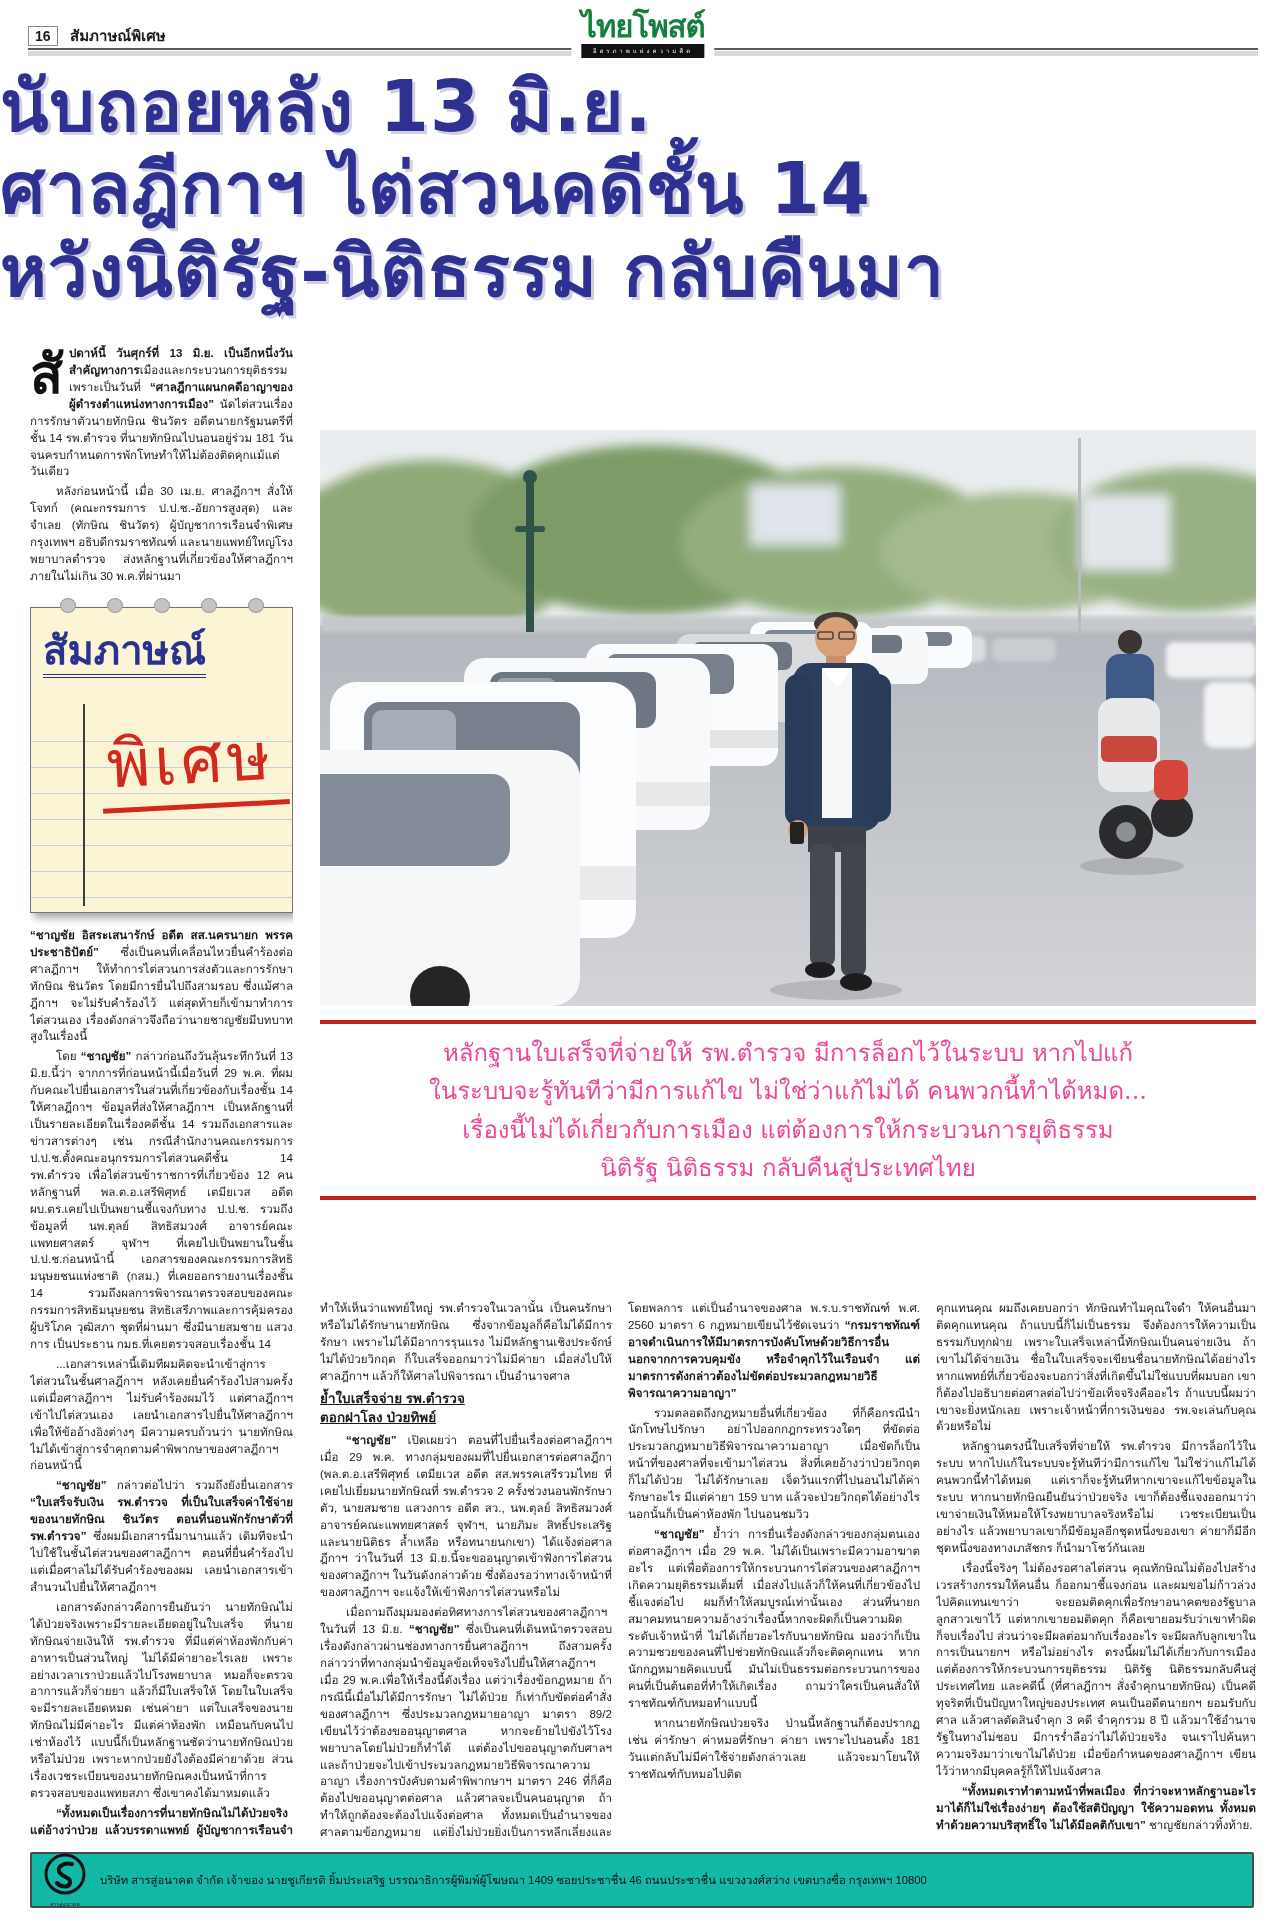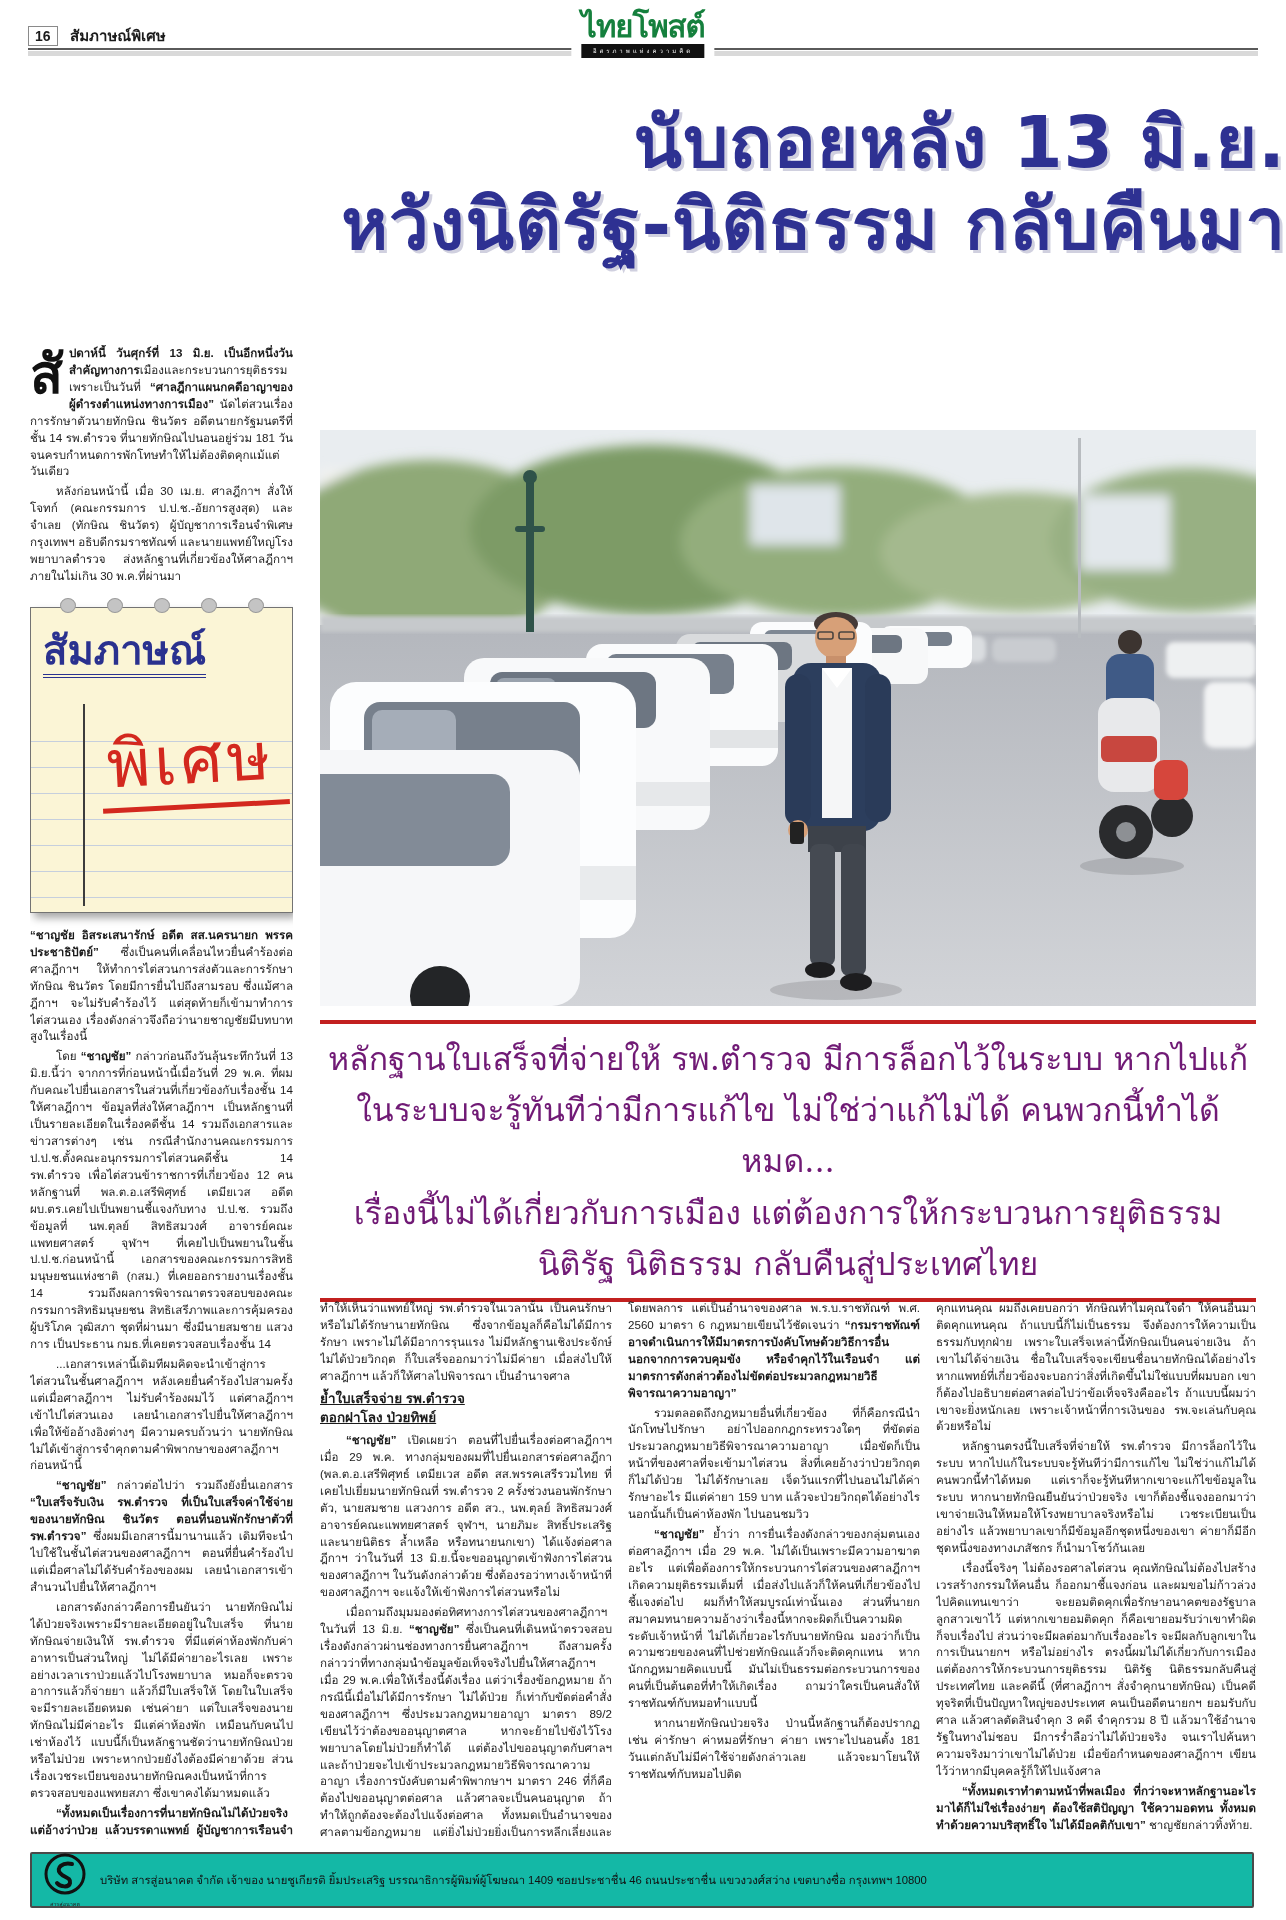--- a/index.html
+++ b/index.html
@@ -12,21 +12,21 @@
   .pageno{display:inline-block;border:1.5px solid #8a8a8a;padding:1px 6px;font-weight:bold;
           font-size:14px;vertical-align:middle;background:#fff;}
   .section-label{display:inline-block;margin-left:8px;font-weight:bold;font-size:15px;vertical-align:middle;}
   .masthead{position:absolute;left:50%;transform:translateX(-50%);top:10px;text-align:center;
             background:#fff;padding:0 10px;z-index:3;}
   .masthead .mh-name{font-family:"DejaVu Sans",sans-serif;font-weight:900;font-size:31px;
             letter-spacing:-1px;color:#15803d;line-height:1.05;}
   .masthead .mh-tag{margin-top:1px;background:#111;color:#fff;font-size:6px;letter-spacing:3px;
             padding:2px 4px;white-space:nowrap;}
   
-  .headline{position:absolute;left:0;right:0;top:66px;text-align:right;z-index:1;margin-top:36px;}
+  .headline{position:absolute;left:0;right:0;top:66px;text-align:left;z-index:1;}
   .headline div{font-family:"DejaVu Sans",sans-serif;font-weight:800;font-size:71px;line-height:1.16;
         color:#2e3192;letter-spacing:1px;text-shadow:3px 3px 0 rgba(150,150,185,.45);}
   
   .col{position:absolute;font-size:11.6px;line-height:1.46;text-align:justify;overflow:hidden;}
   .col p{margin:0 0 3px 0;}
   .col p.p{text-indent:26px;}
   .col p.p0{text-indent:0;}
   .col p.lead{text-indent:0;}
   .col p.subhead{font-weight:bold;font-size:13.5px;text-indent:0;margin:4px 0;}
   .col p.subhead span{text-decoration:underline;}
@@ -50,21 +50,21 @@
   .note-vline{position:absolute;left:52px;top:96px;bottom:6px;width:2px;background:#3c3c3c;}
   .note-sub{position:absolute;left:70px;top:120px;font-family:"DejaVu Serif",serif;font-size:66px;
         color:#d3281e;transform:rotate(-3deg);letter-spacing:4px;line-height:1;
         border-bottom:5px solid #d3281e;padding:0 14px 10px 6px;}
   
   .photo{position:absolute;left:320px;top:430px;width:936px;height:576px;overflow:hidden;background:#dfe3e7;}
   
   .quote{position:absolute;left:320px;top:1020px;width:936px;}
   .q-rule{height:4px;background:#c2201f;}
   .q-lines{padding:10px 0 8px 0;text-align:center;}
-  .q-lines div{font-family:"DejaVu Serif",serif;font-size:32px;line-height:1.6;color:#701a75;}
+  .q-lines div{font-family:"DejaVu Serif",serif;font-size:24px;line-height:1.6;color:#ec4899;}
   
   .byline{position:absolute;left:936px;top:1792px;width:320px;text-align:right;font-weight:bold;
           font-size:17px;background:#fff;padding:4px 0;z-index:4;}
   
   .footer{position:absolute;left:30px;top:1852px;width:1224px;height:56px;border:2px solid #4a4a4a;
           border-radius:2px;display:flex;align-items:center;padding:0 10px;box-sizing:border-box;background:#14b8a6;}
   .pub-logo{width:46px;text-align:center;flex:0 0 auto;}
   .pub-logo .cap{font-size:5.5px;color:#222;margin-top:1px;}
   .footer-text{margin-left:12px;font-size:11.3px;line-height:1.6;color:#111;}
 </style>
@@ -79,20 +79,21 @@
   </div>
   <div class="hdr-rule"></div>
   <div class="hdr-rule-sh"></div>
   <div class="masthead">
     <div class="mh-name">ไทยโพสต์</div>
     <div class="mh-tag">อิสรภาพแห่งความคิด</div>
   </div>
 
   <div class="headline">
     <div>นับถอยหลัง 13 มิ.ย.</div>
+    <div>ศาลฎีกาฯ ไต่สวนคดีชั้น 14</div>
     <div>หวังนิติรัฐ-นิติธรรม กลับคืนมา</div>
   </div>
 
   <div class="col leftcol">
     <div>
         <p class="lead"><span class="dropcap">สั</span><b>ปดาห์นี้ วันศุกร์ที่ 13 มิ.ย. เป็นอีกหนึ่งวันสำคัญทางการ</b><span>เมืองและกระบวนการยุติธรรม เพราะเป็นวันที่ </span><b>“ศาลฎีกาแผนกคดีอาญาของผู้ดำรงตำแหน่งทางการเมือง”</b><span> นัดไต่สวนเรื่องการรักษาตัวนายทักษิณ ชินวัตร อดีตนายกรัฐมนตรีที่ชั้น 14 รพ.ตำรวจ ที่นายทักษิณไปนอนอยู่ร่วม 181 วัน จนครบกำหนดการพักโทษทำให้ไม่ต้องติดคุกแม้แต่วันเดียว</span></p>
         <p class="p"><span>หลังก่อนหน้านี้ เมื่อ 30 เม.ย. ศาลฎีกาฯ สั่งให้โจทก์ (คณะกรรมการ ป.ป.ช.-อัยการสูงสุด) และจำเลย (ทักษิณ ชินวัตร) ผู้บัญชาการเรือนจำพิเศษกรุงเทพฯ อธิบดีกรมราชทัณฑ์ และนายแพทย์ใหญ่โรงพยาบาลตำรวจ ส่งหลักฐานที่เกี่ยวข้องให้ศาลฎีกาฯ ภายในไม่เกิน 30 พ.ค.ที่ผ่านมา</span></p>
       </div>
 
     <div class="note-wrap">

